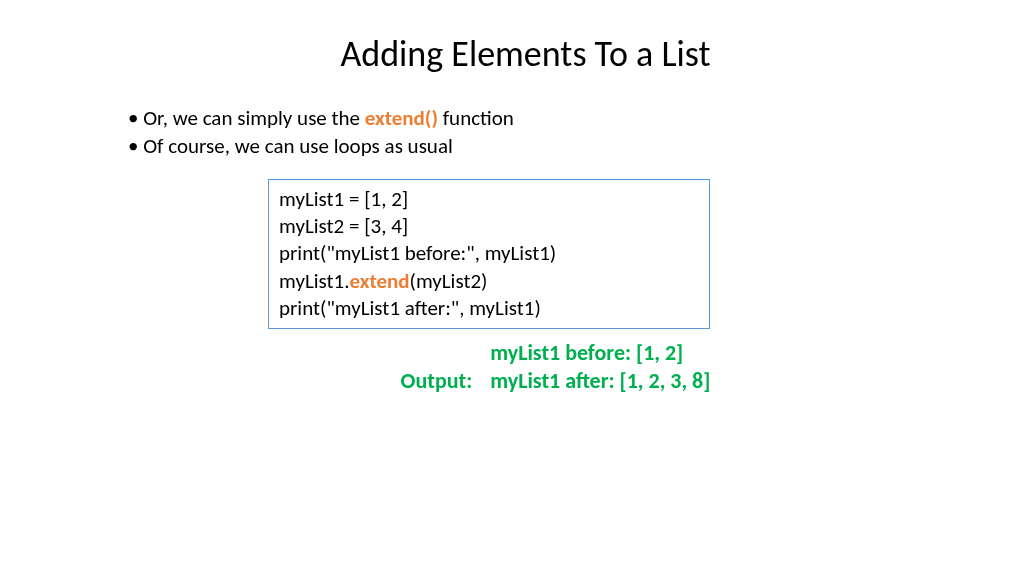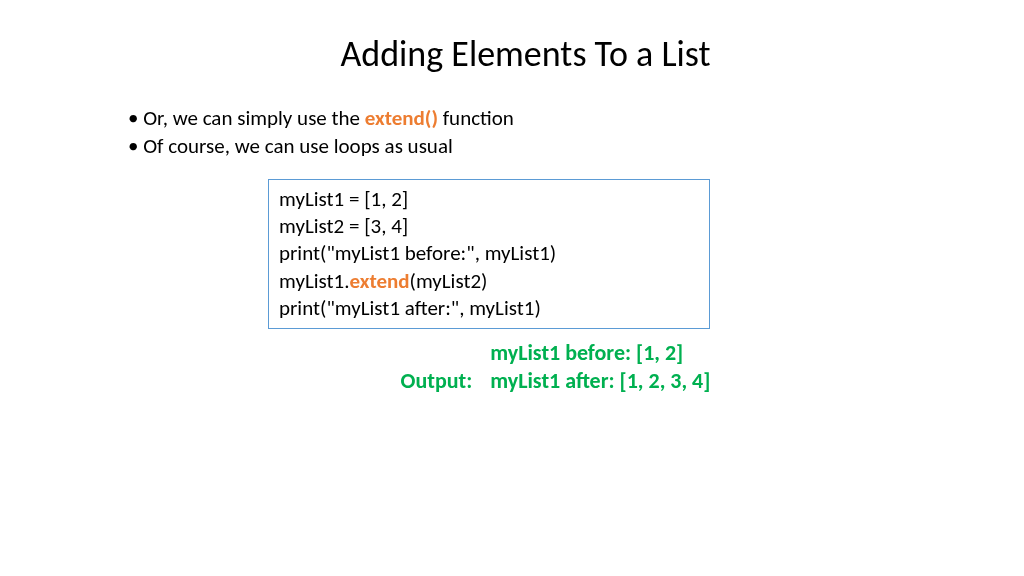--- a/index.html
+++ b/index.html
@@ -91,16 +91,16 @@
     <div>myList2 = [3, 4]</div>
     <div>print("myList1 before:", myList1)</div>
     <div><span>myList1.</span><span class="orange">extend</span><span>(myList2)</span></div>
     <div>print("myList1 after:", myList1)</div>
   </div>
 
   <div class="output-row">
     <div class="output-label">Output:</div>
     <div class="output-lines">
       <div>myList1 before: [1, 2]</div>
-      <div>myList1 after: [1, 2, 3, 4]</div>
+      <div>myList1 after: [1, 2, 3, 8]</div>
     </div>
   </div>
 </div>
 
 </body></html>

